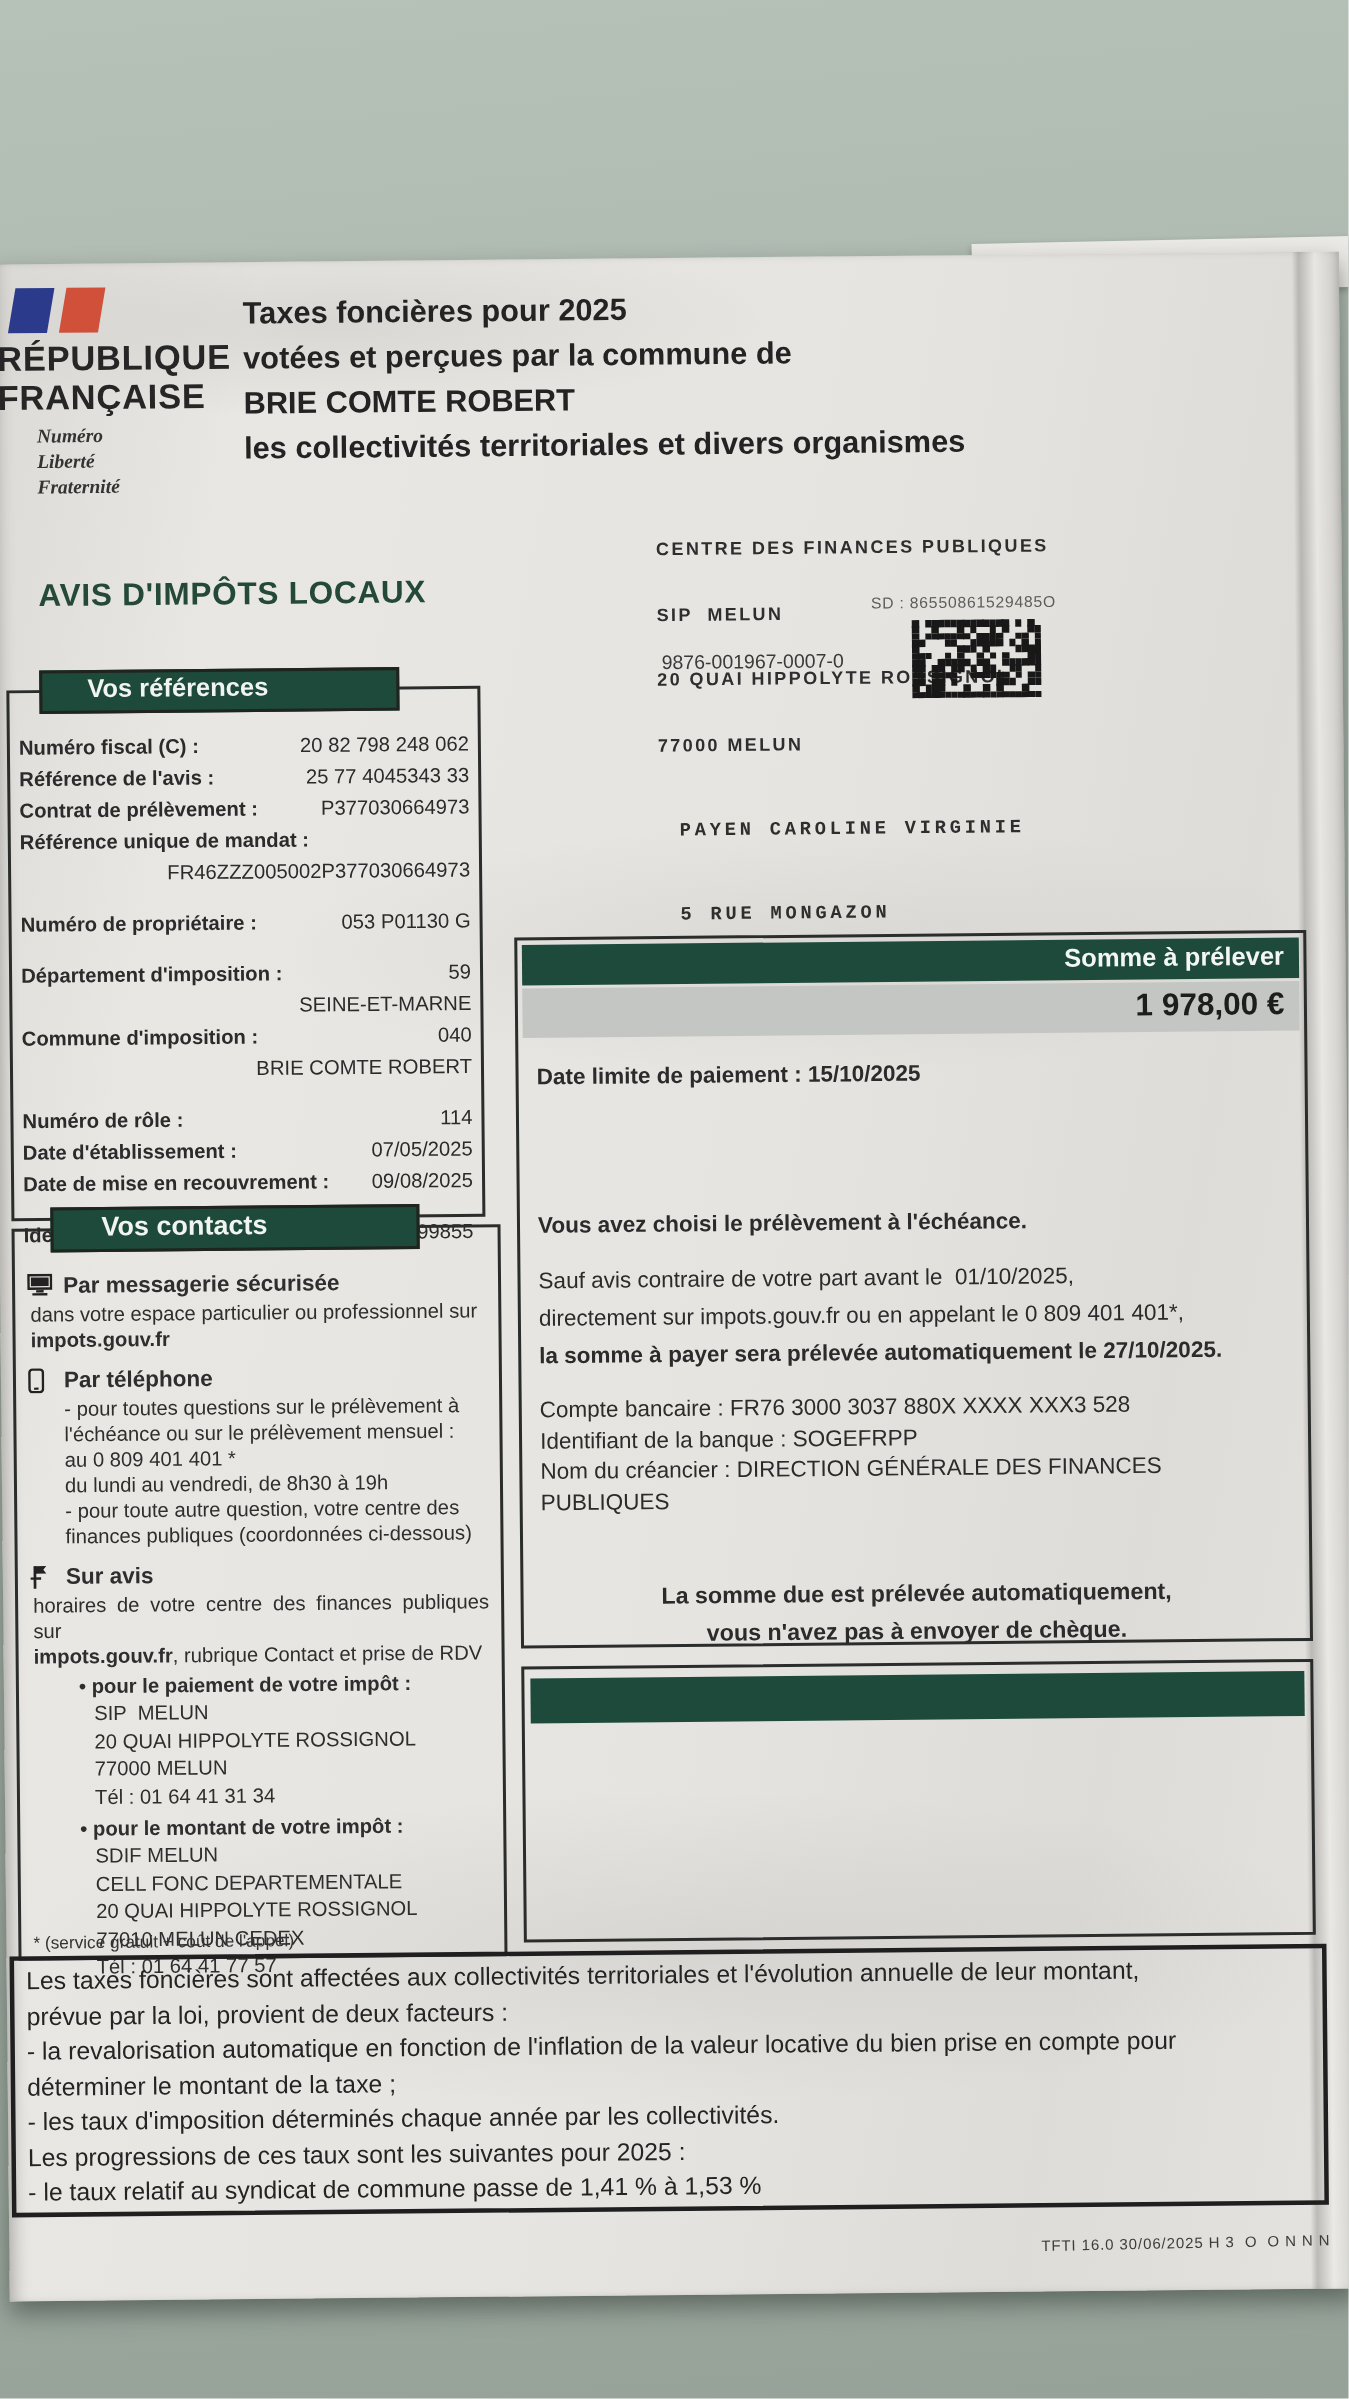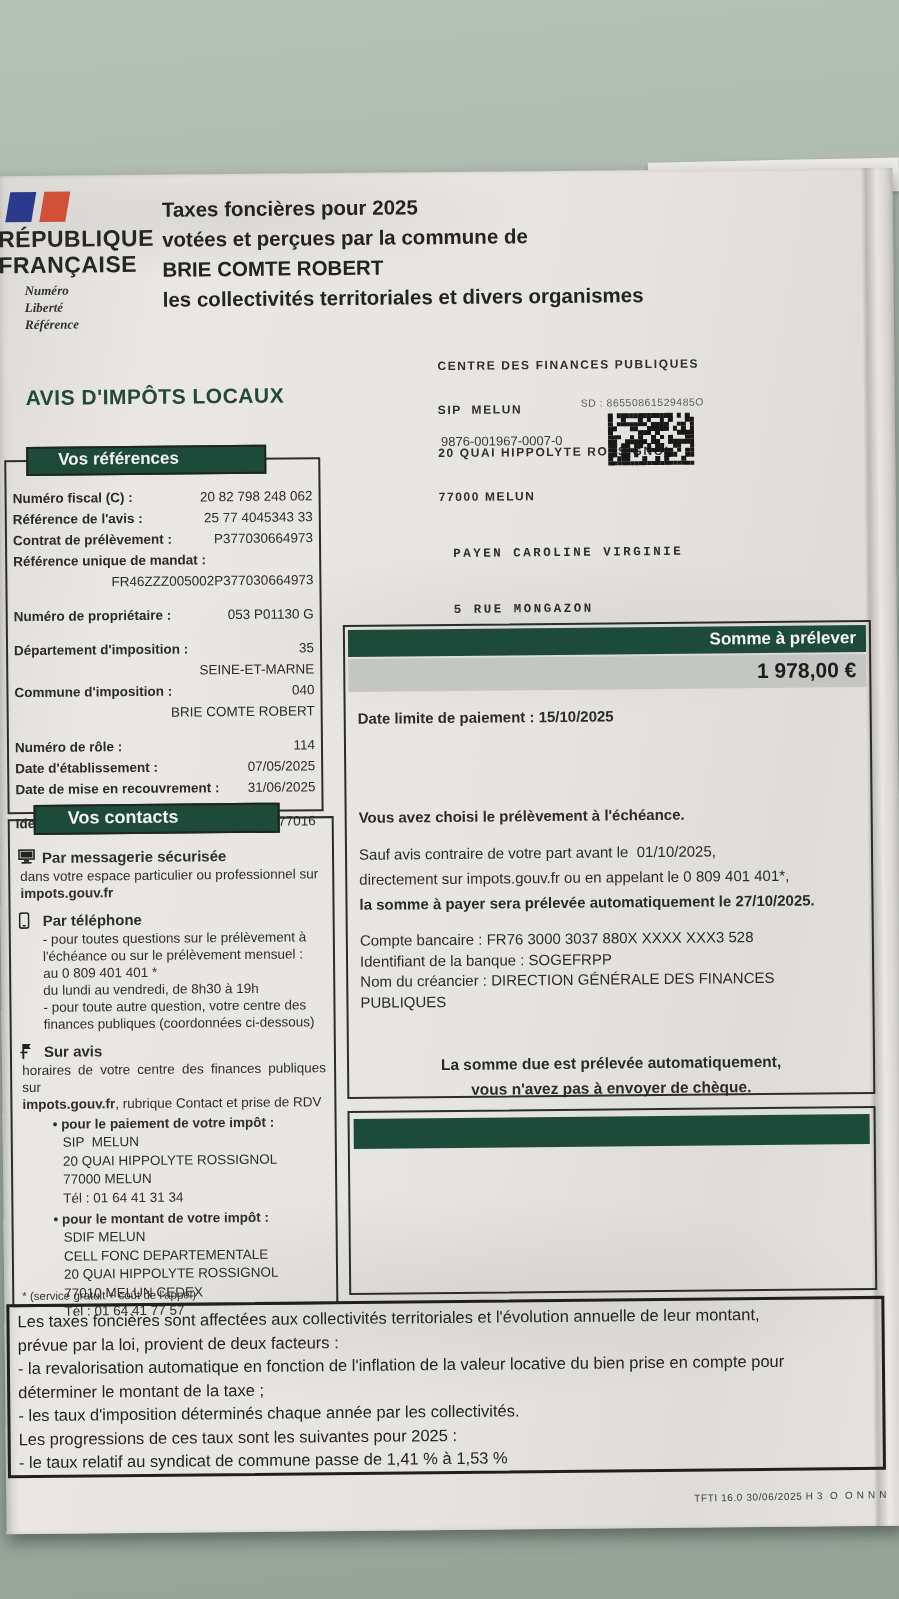--- a/index.html
+++ b/index.html
@@ -101,21 +101,21 @@
     <span class="fb"></span>
     <span class="fr"></span>
   </div>
   <div class="rf-name">
     <div>RÉPUBLIQUE</div>
     <div>FRANÇAISE</div>
   </div>
   <div class="rf-motto">
     <div>Numéro</div>
     <div>Liberté</div>
-    <div>Référence</div>
+    <div>Fraternité</div>
   </div>
 
   <div class="doc-title">
     <div>Taxes foncières pour 2025</div>
     <div>votées et perçues par la commune de</div>
     <div>BRIE COMTE ROBERT</div>
     <div>les collectivités territoriales et divers organismes</div>
   </div>
 
   <div class="cdfp pre">
@@ -311,21 +311,21 @@
           <span class="val">FR46ZZZ005002P377030664973</span>
         </div>
       <div class="sp"></div>
       <div class="ref-row">
           <span class="lbl">Numéro de propriétaire :</span>
           <span class="val">053 P01130 G</span>
         </div>
       <div class="sp"></div>
       <div class="ref-row">
           <span class="lbl">Département d'imposition :</span>
-          <span class="val">35</span>
+          <span class="val">59</span>
         </div>
       <div class="ref-row">
           <span class="lbl"></span>
           <span class="val">SEINE-ET-MARNE</span>
         </div>
       <div class="ref-row">
           <span class="lbl">Commune d'imposition :</span>
           <span class="val">040</span>
         </div>
       <div class="ref-row">
@@ -336,26 +336,26 @@
       <div class="ref-row">
           <span class="lbl">Numéro de rôle :</span>
           <span class="val">114</span>
         </div>
       <div class="ref-row">
           <span class="lbl">Date d'établissement :</span>
           <span class="val">07/05/2025</span>
         </div>
       <div class="ref-row">
           <span class="lbl">Date de mise en recouvrement :</span>
-          <span class="val">31/06/2025</span>
+          <span class="val">09/08/2025</span>
         </div>
       <div class="sp"></div>
       <div class="ref-row">
           <span class="lbl">Identifiant service :</span>
-          <span class="val">77016</span>
+          <span class="val">99855</span>
         </div>
     </div>
   </div>
 
   <div class="box pay-box">
     <div class="pay-green">Somme à prélever</div>
     <div class="pay-grey">1 978,00 €</div>
     <div class="pay-body">
       <div class="deadline">Date limite de paiement : 15/10/2025</div>
       <div class="chosen">Vous avez choisi le prélèvement à l'échéance.</div>

